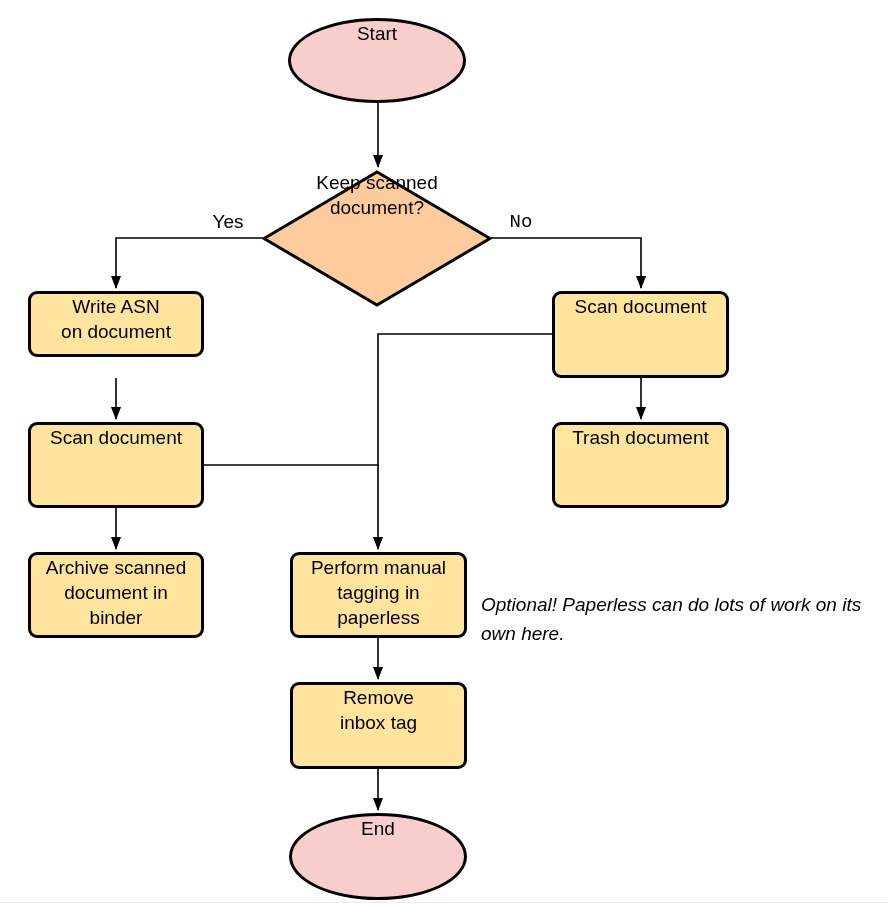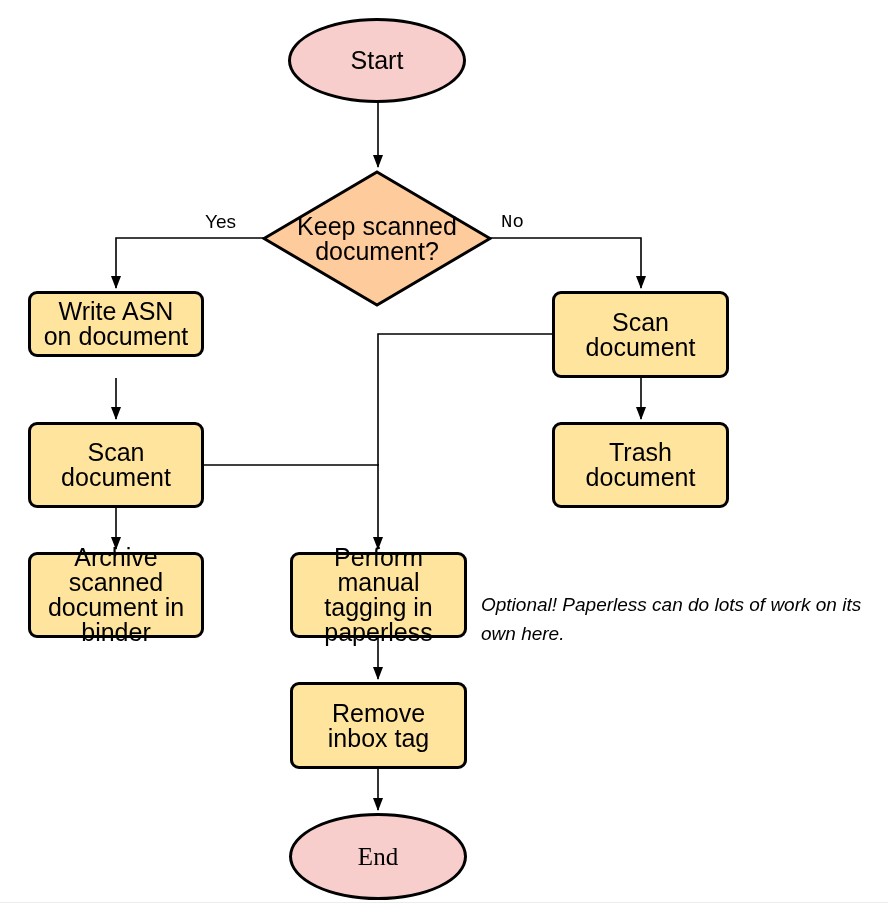--- a/index.html
+++ b/index.html
@@ -13,24 +13,24 @@
     overflow: hidden;
   }
   .edges-layer {
     position: absolute;
     left: 0; top: 0;
     width: 888px; height: 907px;
   }
   .node {
     position: absolute;
     display: flex;
-    align-items: center;
+    align-items: flex-start;
     justify-content: center;
     text-align: center;
-    font-size: 25px;
+    font-size: 19px;
     line-height: 25px;
     white-space: pre-line;
     box-sizing: border-box;
   }
   .rect {
     border: 3px solid #000;
     border-radius: 9px;
   }
   .ellipse {
     border: 3px solid #000;
@@ -38,20 +38,21 @@
   }
   .diamond-svg {
     position: absolute;
     left: 262px; top: 170px;
     width: 230px; height: 137px;
   }
   .edge-label {
     position: absolute;
     font-size: 19px;
     line-height: 22px;
+    text-align: center;
   }
   .note {
     position: absolute;
     left: 481px; top: 590px;
     width: 404px;
     font-style: italic;
     font-size: 19px;
     line-height: 29px;
   }
   .bottom-divider {
@@ -124,21 +125,21 @@
   <div class="node rect" style="left: 290px; top: 552px; width: 177px; height: 86px; background-color: rgb(255, 228, 158);">
     <span>Perform manual
 tagging in
 paperless</span>
   </div>
   <div class="node rect" style="left: 290px; top: 682px; width: 177px; height: 87px; background-color: rgb(255, 228, 158); border-radius: 9px;">
     <span>Remove
 inbox tag</span>
   </div>
 
-  <div class="node ellipse" style="left: 289px; top: 813px; width: 178px; height: 87px; background-color: rgb(248, 206, 204); font-family: Liberation Serif, serif;">
+  <div class="node ellipse" style="left: 289px; top: 813px; width: 178px; height: 87px; background-color: rgb(248, 206, 204);">
     <span>End</span>
   </div>
 
   <div class="note">Optional! Paperless can do lots of work on its own here.</div>
 
   <div class="bottom-divider"></div>
 
 </div>
 
 </body></html>

